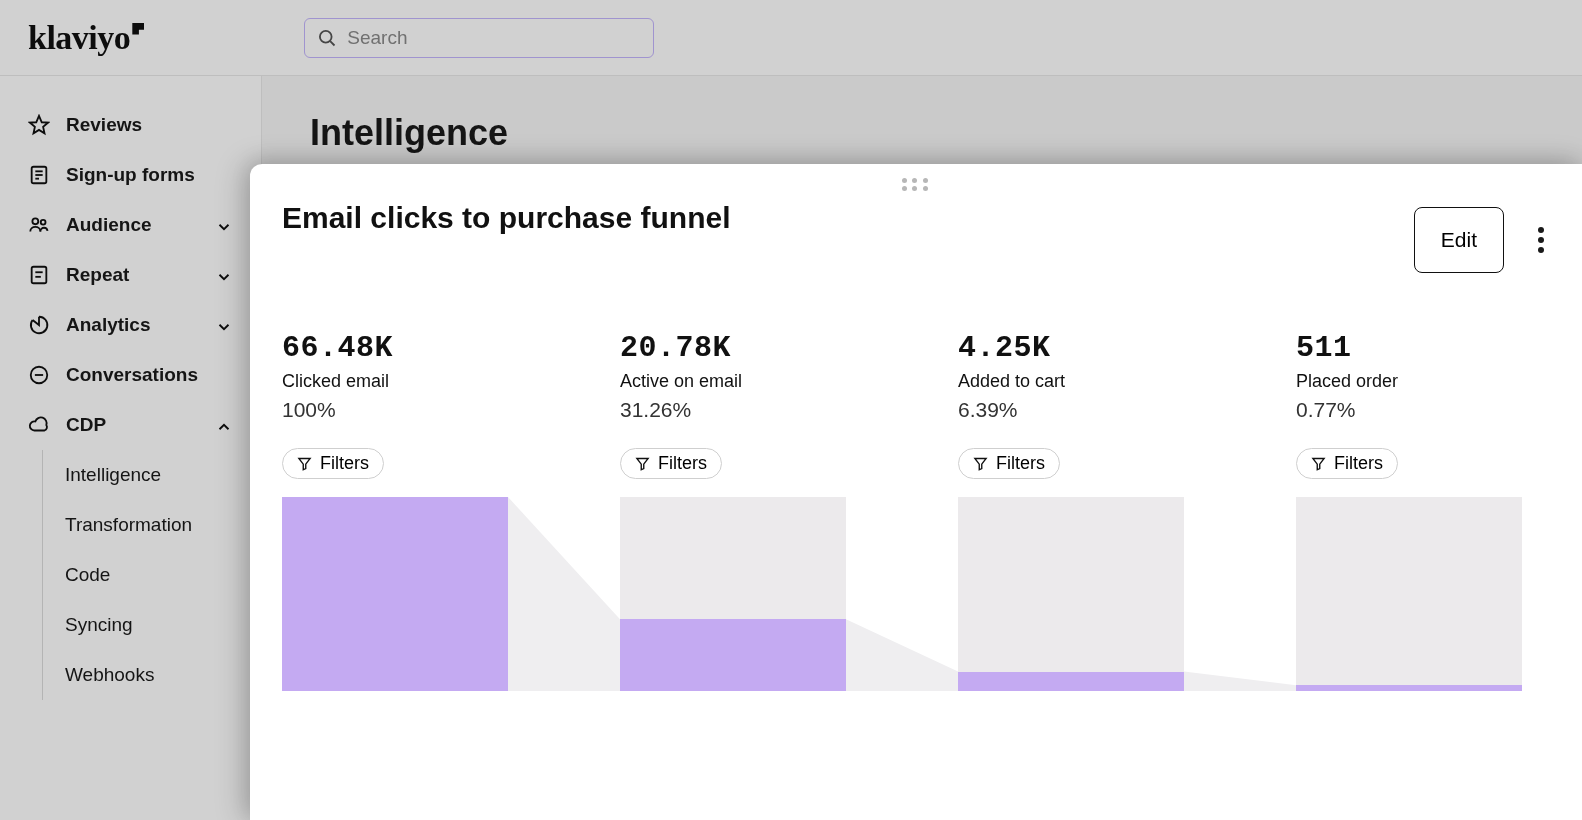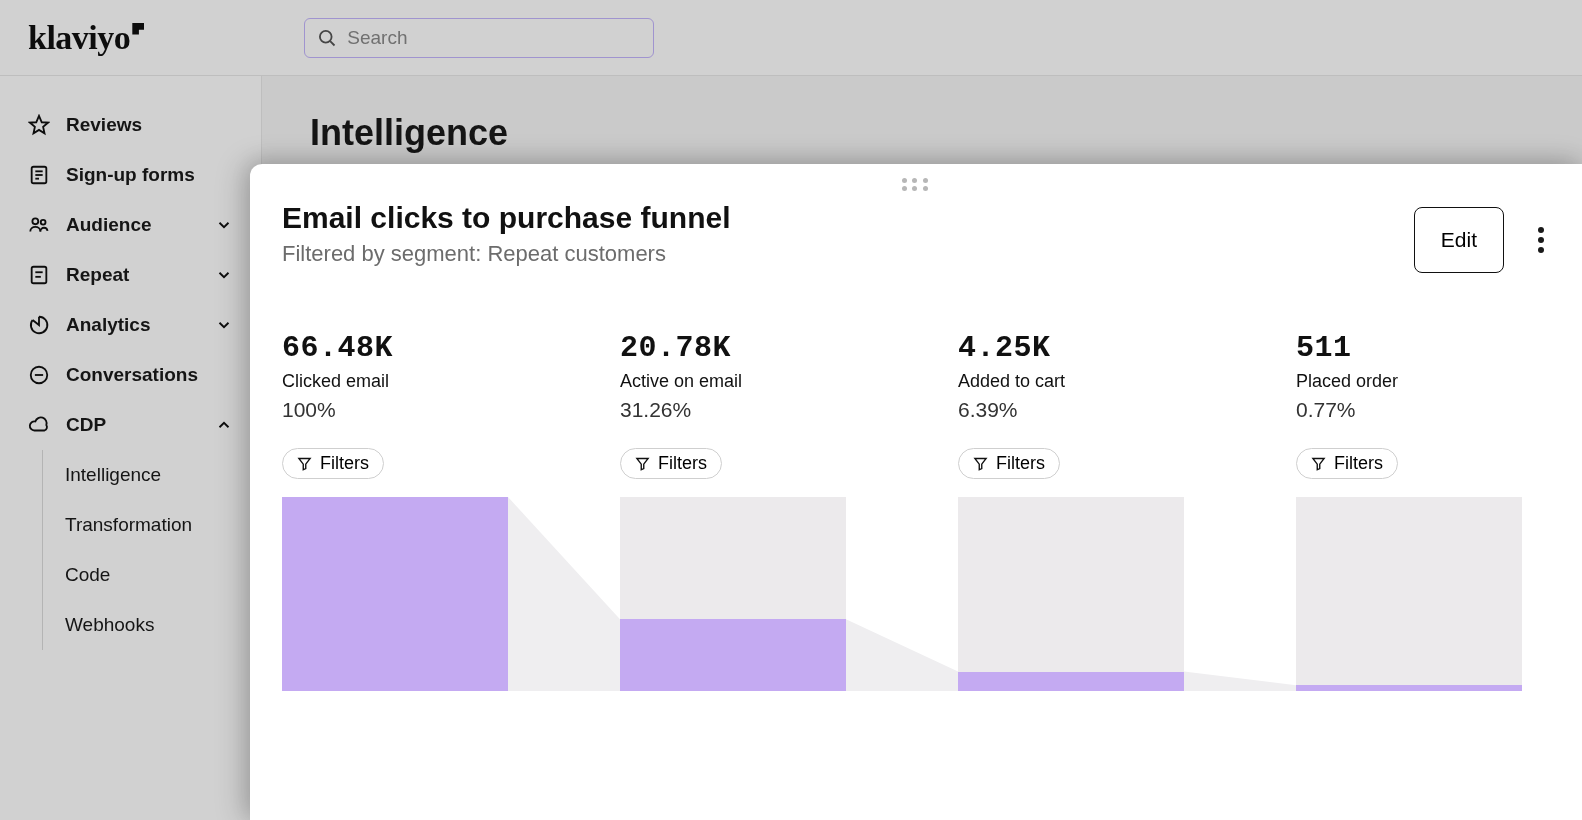--- a/index.html
+++ b/index.html
@@ -74,21 +74,21 @@
       height: calc(100% - 76px);
     }
     .sidebar {
       width: 262px;
       background: #fff;
       border-right: 1px solid #e8e8e8;
       padding-top: 24px;
     }
     .nav-item {
       display: flex;
-      align-items: center;
+      align-items: flex-end;
       gap: 16px;
       padding: 14px 28px;
       font-size: 19px;
       font-weight: 600;
       color: #1a1a1a;
       cursor: pointer;
     }
     .nav-item .chev { margin-left: auto; }
     .nav-sub {
       border-left: 1px solid #dcdcdc;
@@ -345,20 +345,21 @@
       <span>CDP</span>
       <svg class="chev" width="18" height="18" viewBox="0 0 24 24" fill="none" stroke="#111" stroke-width="2.5">
           <polyline points="6 15 12 9 18 15"></polyline>
         </svg>
     </div>
 
     <div class="nav-sub">
       <div>Intelligence</div>
       <div>Transformation</div>
       <div>Code</div>
+      <div>Syncing</div>
       <div>Webhooks</div>
     </div>
   </nav>
 
   <main class="content">
     <h1 class="page-title">Intelligence</h1>
   </main>
 </div>
 
 <div class="dim"></div>
@@ -369,21 +370,20 @@
       <span></span>
       <span></span>
       <span></span>
       <span></span>
       <span></span>
   </div>
 
   <div class="panel-head">
     <div class="panel-titles">
       <div class="panel-title">Email clicks to purchase funnel</div>
-      <div class="panel-sub">Filtered by segment: Repeat customers</div>
     </div>
     <div class="panel-actions">
       <button class="edit-btn">Edit</button>
       <div class="kebab">
           <span></span>
           <span></span>
           <span></span>
         </div>
     </div>
   </div>

